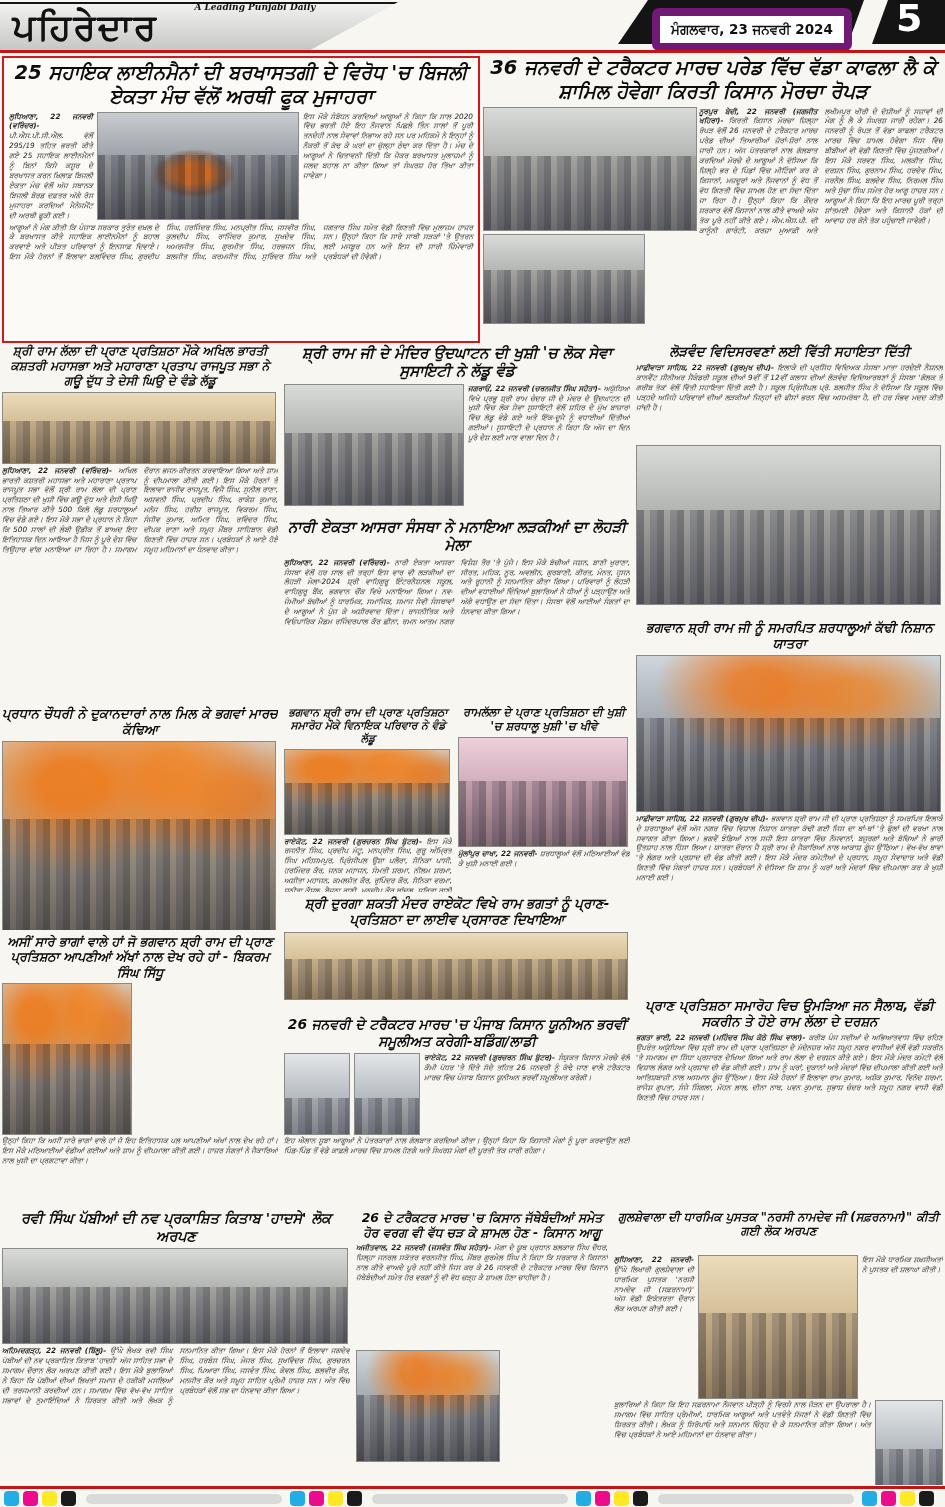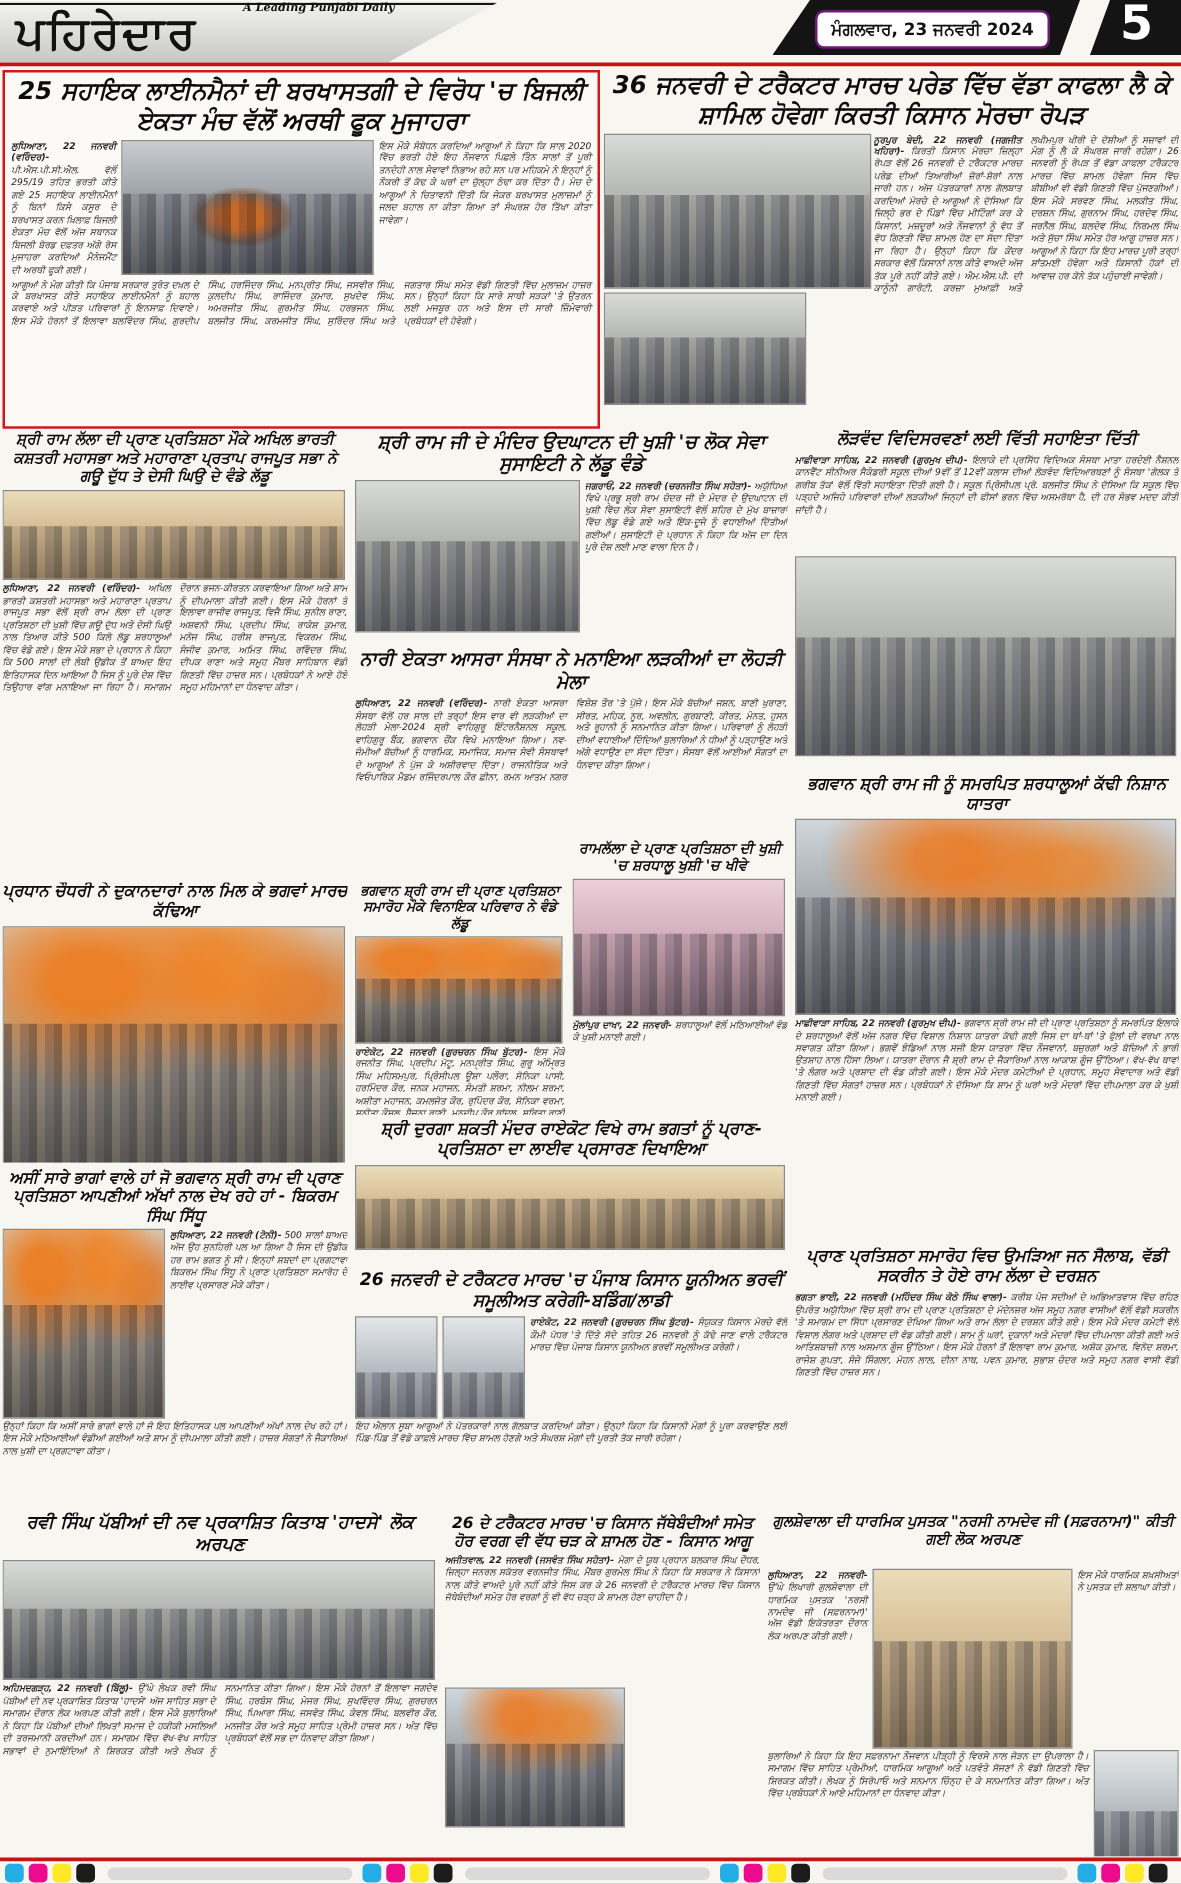--- a/index.html
+++ b/index.html
@@ -11,21 +11,21 @@
     clip-path:polygon(0 0,100% 0,78% 100%,0 100%);}
   .mast-title{position:absolute;left:12px;top:6px;font-size:36px;font-weight:normal;color:#121212;
     letter-spacing:2px;text-shadow:1px 0 #121212,0 1px #121212;}
   .tagline{position:absolute;left:150px;top:2px;width:210px;text-align:center;
     font-family:"DejaVu Serif",serif;font-style:italic;font-weight:bold;font-size:9px;color:#111;}
   .band{position:absolute;left:618px;top:0;width:327px;height:44px;background:#141414;
     clip-path:polygon(30px 0,100% 0,100% 100%,0 100%);}
   .band-notch{position:absolute;left:856px;top:0;width:24px;height:44px;background:#f7f6f1;
     transform:skewX(-20deg);}
   .datepill{position:absolute;left:652px;top:8px;width:184px;height:27px;background:#fff;
-    border:2px solid #701a75;border-radius:7px;display:flex;align-items:center;justify-content:center;
+    border:8px solid #701a75;border-radius:7px;display:flex;align-items:center;justify-content:center;
     font-size:13.5px;font-weight:bold;color:#111;}
   .pageno{position:absolute;left:896px;top:-4px;font-size:38px;font-weight:bold;color:#fff;}
   .rule-top{position:absolute;left:0;top:50px;width:945px;height:3px;background:#c41414;}
   .rule-bot{position:absolute;left:0;top:1486px;width:945px;height:3px;background:#c41414;}
   
   .art{position:absolute;overflow:hidden;font-style:italic;}
   .hl{font-weight:bold;text-align:center;color:#0c0c0c;line-height:1.22;margin:0 0 3px 0;}
   .bd{font-size:7.3px;line-height:1.36;text-align:justify;color:#1d1d1d;margin:0;}
   .dl{font-weight:bold;}
   .cols2{column-count:2;column-gap:7px;}
@@ -132,31 +132,30 @@
     <h2 class="hl" style="font-size:13.2px">ਪ੍ਰਧਾਨ ਚੌਧਰੀ ਨੇ ਦੁਕਾਨਦਾਰਾਂ ਨਾਲ ਮਿਲ ਕੇ ਭਗਵਾਂ ਮਾਰਚ ਕੱਢਿਆ</h2>
     <div class="ph ph-saffron" style="width:272px;height:192px;margin-top:2px"></div>
   </section>
 
   <section class="art" style="left:284px;top:706px;width:168px;height:186px;">
     <h2 class="hl" style="font-size:10.8px">ਭਗਵਾਨ ਸ਼੍ਰੀ ਰਾਮ ਦੀ ਪ੍ਰਾਣ ਪ੍ਰਤਿਸ਼ਠਾ ਸਮਾਰੋਹ ਮੌਕੇ ਵਿਨਾਇਕ ਪਰਿਵਾਰ ਨੇ ਵੰਡੇ ਲੱਡੂ</h2>
     <div class="ph ph-saffron" style="width:164px;height:84px;margin:2px 0"></div>
     <p class="bd" style="height:56px"><span class="dl">ਰਾਏਕੋਟ, 22 ਜਨਵਰੀ (ਗੁਰਚਰਨ ਸਿੰਘ ਬੁੱਟਰ)-</span> <span>ਇਸ ਮੌਕੇ ਰਜਨੀਤ ਸਿੰਘ, ਪ੍ਰਦੀਪ ਮੱਟੂ, ਮਨਪ੍ਰੀਤ ਸਿੰਘ, ਗੁਰੂ ਅੰਮ੍ਰਿਤ ਸਿੰਘ ਮਹਿਸਮਪੁਰ, ਪ੍ਰਿੰਸੀਪਲ ਊਸ਼ਾ ਪਲੌਰਾ, ਸੋਨਿਕਾ ਪਾਸੀ, ਹਰਮਿੰਦਰ ਕੌਰ, ਜਨਕ ਮਹਾਜਨ, ਸੰਮਤੀ ਸ਼ਰਮਾ, ਨੀਲਮ ਸ਼ਰਮਾ, ਅਸ਼ੀਤਾ ਮਹਾਜਨ, ਕਮਲਜੋਤ ਕੌਰ, ਰੁਪਿੰਦਰ ਕੌਰ, ਸੋਨਿਕਾ ਵਰਮਾ, ਸੁਨੀਤਾ ਕੌਸ਼ਲ, ਬੈਜਨਾ ਰਾਣੀ, ਮਨਦੀਪ ਕੌਰ ਥਾਂਦਲ, ਸਰਿਤਾ ਰਾਣੀ ਅਤੇ ਮਨਪ੍ਰੀਤ ਕੌਰ ਵੀ ਹਾਜ਼ਰ ਸਨ।</span></p>
   </section>
 
-  <section class="art" style="left:458px;top:672px;width:172px;height:186px;">
+  <section class="art" style="left:458px;top:706px;width:172px;height:186px;">
     <h2 class="hl" style="font-size:11.4px">ਰਾਮਲੱਲਾ ਦੇ ਪ੍ਰਾਣ ਪ੍ਰਤਿਸ਼ਠਾ ਦੀ ਖੁਸ਼ੀ 'ਚ ਸ਼ਰਧਾਲੂ ਖੁਸ਼ੀ 'ਚ ਖੀਵੇ</h2>
     <div class="ph ph-pink" style="width:168px;height:108px;margin:2px 0"></div>
     <p class="bd" style="height:32px"><span class="dl">ਮੁੱਲਾਂਪੁਰ ਦਾਖਾ, 22 ਜਨਵਰੀ-</span> <span>ਸ਼ਰਧਾਲੂਆਂ ਵੱਲੋਂ ਮਠਿਆਈਆਂ ਵੰਡ ਕੇ ਖੁਸ਼ੀ ਮਨਾਈ ਗਈ।</span></p>
   </section>
 
   <section class="art" style="left:2px;top:934px;width:276px;height:272px;">
     <h2 class="hl" style="font-size:12.6px">ਅਸੀਂ ਸਾਰੇ ਭਾਗਾਂ ਵਾਲੇ ਹਾਂ ਜੋ ਭਗਵਾਨ ਸ਼੍ਰੀ ਰਾਮ ਦੀ ਪ੍ਰਾਣ ਪ੍ਰਤਿਸ਼ਠਾ ਆਪਣੀਆਂ ਅੱਖਾਂ ਨਾਲ ਦੇਖ ਰਹੇ ਹਾਂ - ਬਿਕਰਮ ਸਿੰਘ ਸਿੱਧੂ</h2>
     <div class="row" style="height:150px;margin-top:2px">
       <div class="ph ph-saffron" style="width:128px;height:150px"></div>
-      <p class="bd" style="flex:1"><span class="dl">ਲੁਧਿਆਣਾ, 22 ਜਨਵਰੀ (ਟੋਨੀ)-</span> <span>500 ਸਾਲਾਂ ਬਾਅਦ ਅੱਜ ਉਹ ਸੁਨਹਿਰੀ ਪਲ ਆ ਗਿਆ ਹੈ ਜਿਸ ਦੀ ਉਡੀਕ ਹਰ ਰਾਮ ਭਗਤ ਨੂੰ ਸੀ। ਇਨ੍ਹਾਂ ਸ਼ਬਦਾਂ ਦਾ ਪ੍ਰਗਟਾਵਾ ਬਿਕਰਮ ਸਿੰਘ ਸਿੱਧੂ ਨੇ ਪ੍ਰਾਣ ਪ੍ਰਤਿਸ਼ਠਾ ਸਮਾਰੋਹ ਦੇ ਲਾਈਵ ਪ੍ਰਸਾਰਣ ਮੌਕੇ ਕੀਤਾ।</span></p>
     </div>
     <p class="bd" style="height:62px;margin-top:3px">ਉਨ੍ਹਾਂ ਕਿਹਾ ਕਿ ਅਸੀਂ ਸਾਰੇ ਭਾਗਾਂ ਵਾਲੇ ਹਾਂ ਜੋ ਇਹ ਇਤਿਹਾਸਕ ਪਲ ਆਪਣੀਆਂ ਅੱਖਾਂ ਨਾਲ ਦੇਖ ਰਹੇ ਹਾਂ। ਇਸ ਮੌਕੇ ਮਠਿਆਈਆਂ ਵੰਡੀਆਂ ਗਈਆਂ ਅਤੇ ਸ਼ਾਮ ਨੂੰ ਦੀਪਮਾਲਾ ਕੀਤੀ ਗਈ। ਹਾਜ਼ਰ ਸੰਗਤਾਂ ਨੇ ਜੈਕਾਰਿਆਂ ਨਾਲ ਖੁਸ਼ੀ ਦਾ ਪ੍ਰਗਟਾਵਾ ਕੀਤਾ।</p>
   </section>
 
   <section class="art" style="left:284px;top:896px;width:346px;height:116px;">
     <h2 class="hl" style="font-size:13.4px">ਸ਼੍ਰੀ ਦੁਰਗਾ ਸ਼ਕਤੀ ਮੰਦਰ ਰਾਏਕੋਟ ਵਿਖੇ ਰਾਮ ਭਗਤਾਂ ਨੂੰ ਪ੍ਰਾਣ-ਪ੍ਰਤਿਸ਼ਠਾ ਦਾ ਲਾਈਵ ਪ੍ਰਸਾਰਣ ਦਿਖਾਇਆ</h2>
     <div class="ph ph-indoor" style="width:342px;height:66px;margin-top:2px"></div>
   </section>
 
   <section class="art" style="left:284px;top:1016px;width:346px;height:188px;">

